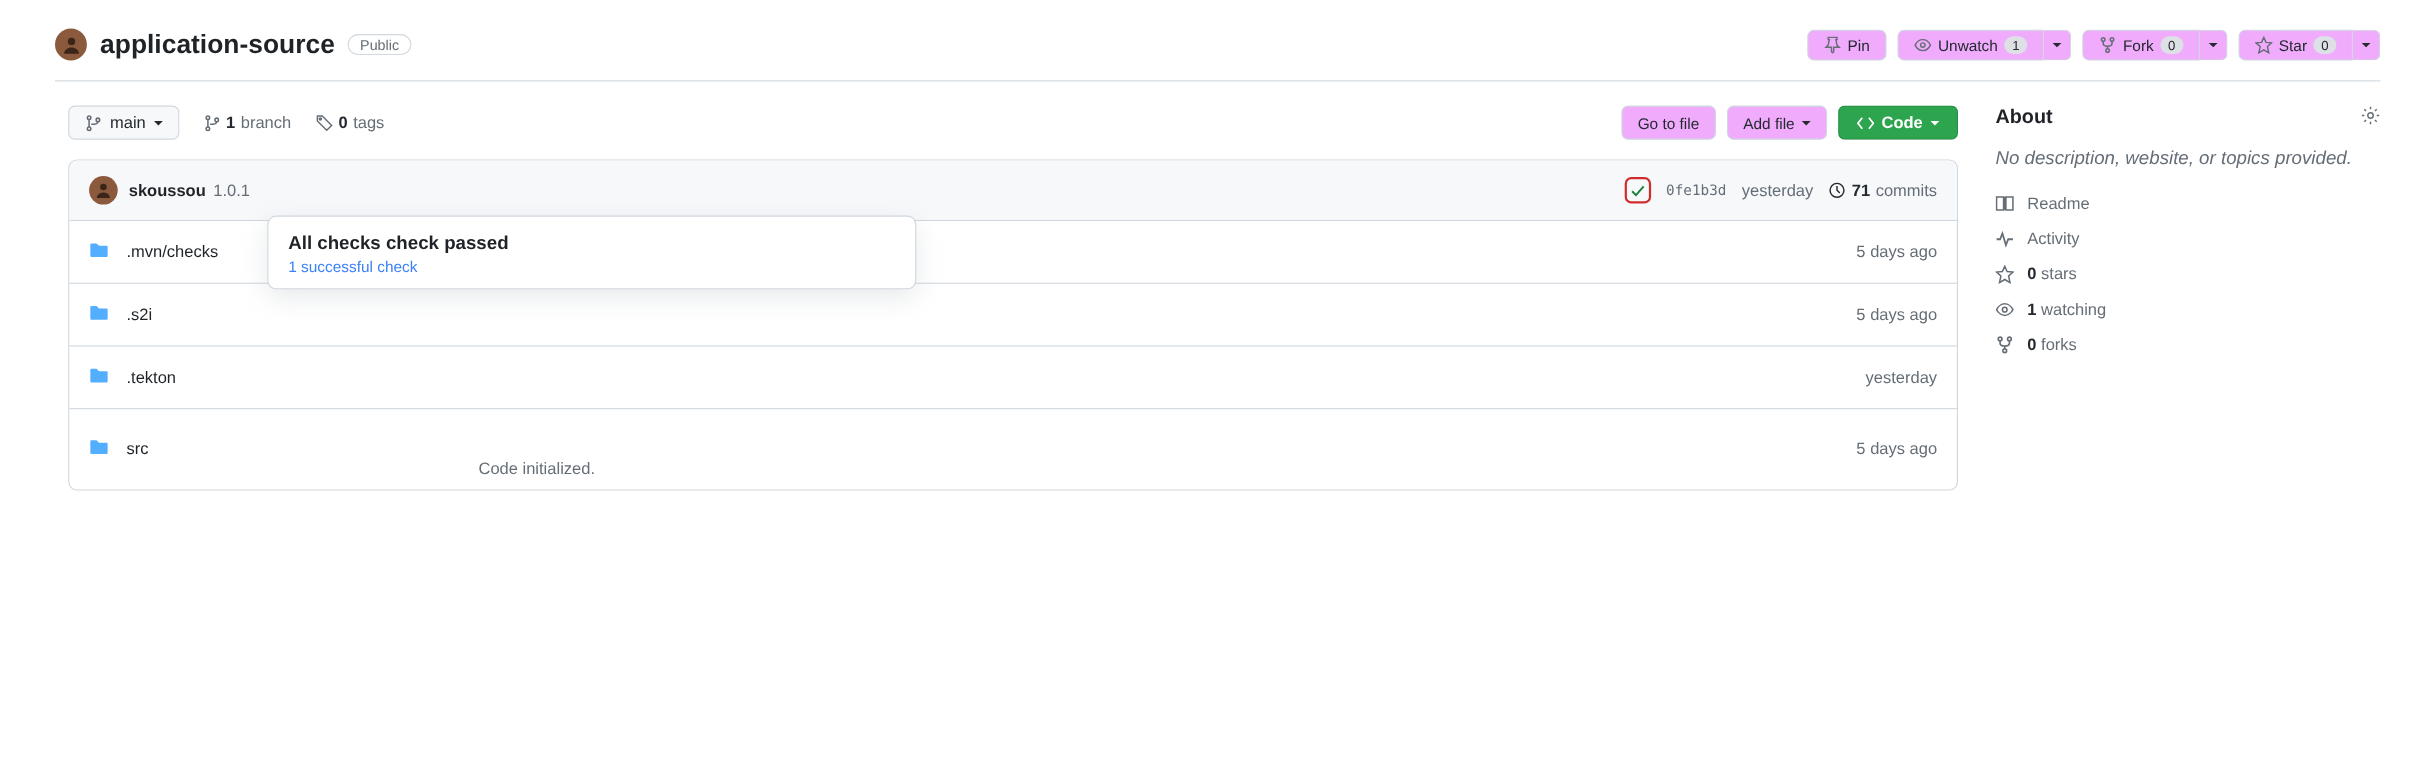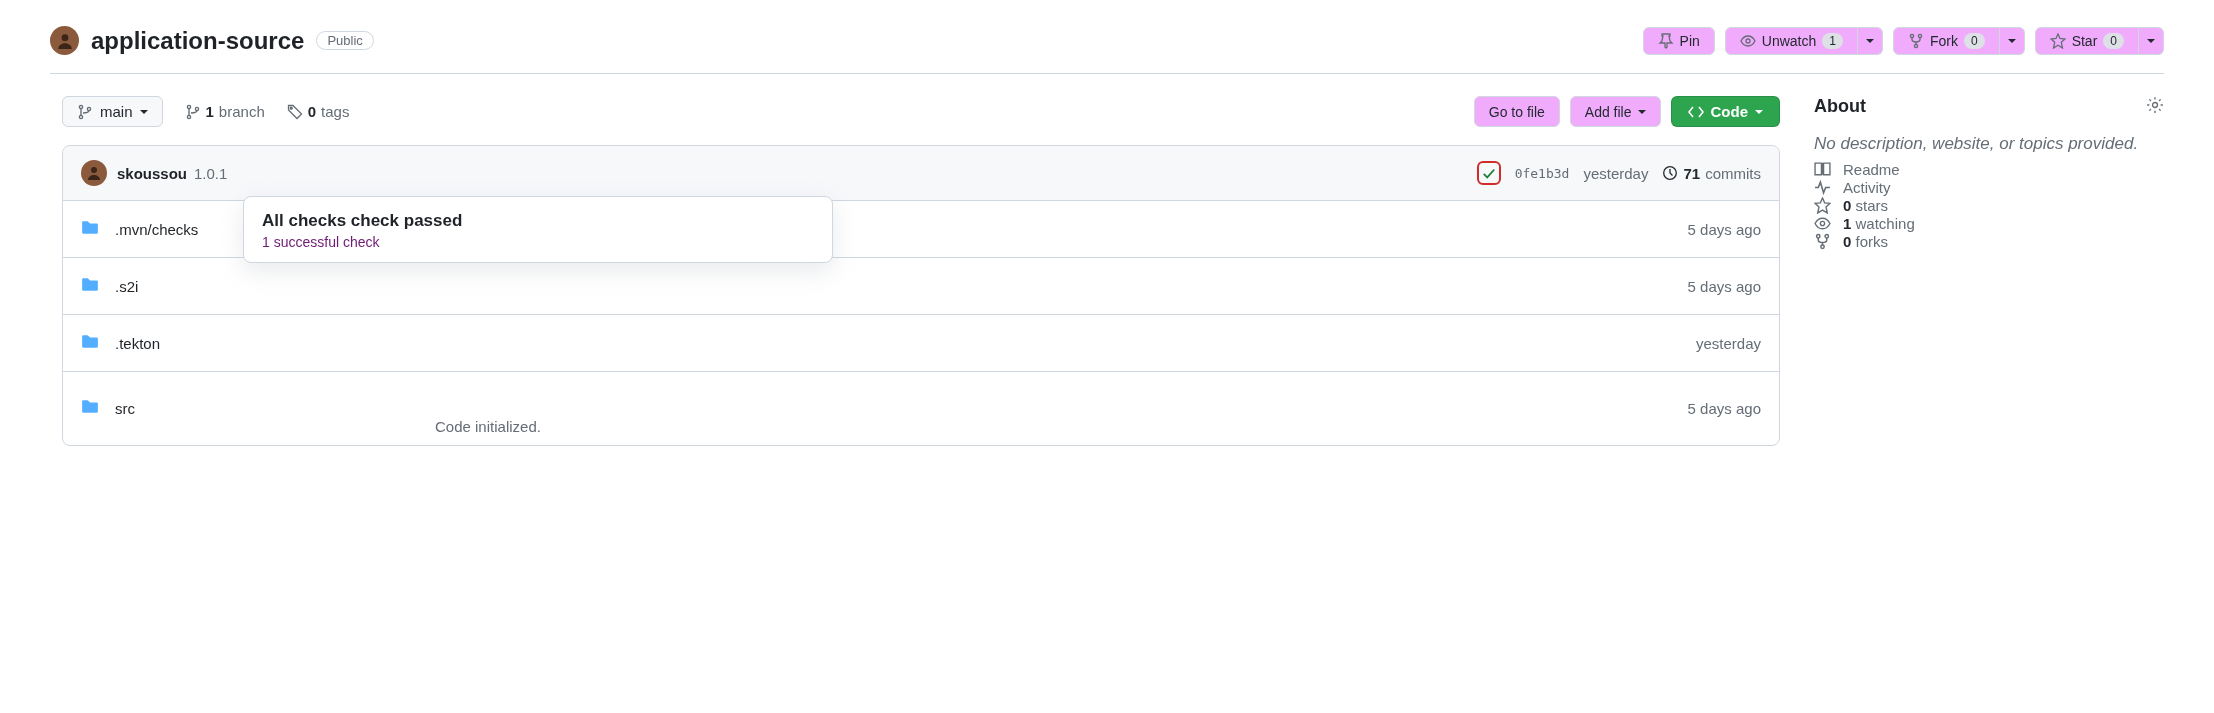--- a/index.html
+++ b/index.html
@@ -100,39 +100,39 @@
     .file-age { color:#656d76; font-size:15px; text-align:right; width:140px; }
 
     .popover {
       position:absolute; top:50px; left:180px; width:590px;
       background:#fff; border:1px solid #d0d7de; border-radius:8px;
       box-shadow:0 8px 24px rgba(140,149,159,.2);
       z-index:10;
     }
     .pop-head { padding:14px 18px 12px; }
     .pop-head h3 { font-size:17px; font-weight:600; margin-bottom:3px; }
-    .pop-head .sub { color:#701a75; font-size:14px; }
+    .pop-head .sub { color:#3b82f6; font-size:14px; }
     .pop-row {
       display:flex; align-items:center; padding:12px 18px; gap:10px;
       background:#f6f8fa; border-bottom-left-radius:8px; border-bottom-right-radius:8px;
     }
     .pop-row .chk { color:#1a7f37; }
     .pop-row .small-avatar {
       width:22px; height:22px; border-radius:50%; background:#8b5a3c;
     }
     .pop-row .ci-name { font-weight:600; font-size:15px; }
     .pop-row .ci-status { color:#656d76; font-size:15px; margin-left:4px; }
     .pop-row .spacer { flex:1; }
     .pop-row .details { color:#0969da; font-size:15px; cursor:pointer; }
 
     .about-head { display:flex; align-items:center; justify-content:space-between; }
     .about-head h2 { font-size:18px; font-weight:600; }
     .gear { color:#656d76; cursor:pointer; }
     .about-desc { color:#656d76; font-style:italic; font-size:17px; margin-top:14px; line-height:1.5; }
-    .about-list { list-style:none; margin-top:4px; display:flex; flex-direction:column; gap:1px; }
+    .about-list { list-style:none; margin-top:20px; display:flex; flex-direction:column; gap:15px; }
     .about-list li { display:flex; align-items:center; gap:12px; color:#656d76; font-size:15px; }
     .about-list li svg { color:#656d76; }
     .about-list li strong { color:#24292f; font-weight:600; }
     .about-list li a { color:#656d76; text-decoration:none; }
 
     .caret-down { border-top:4px solid currentColor; border-left:4px solid transparent; border-right:4px solid transparent; display:inline-block; }
   </style>
 </head>
 <body>
 

